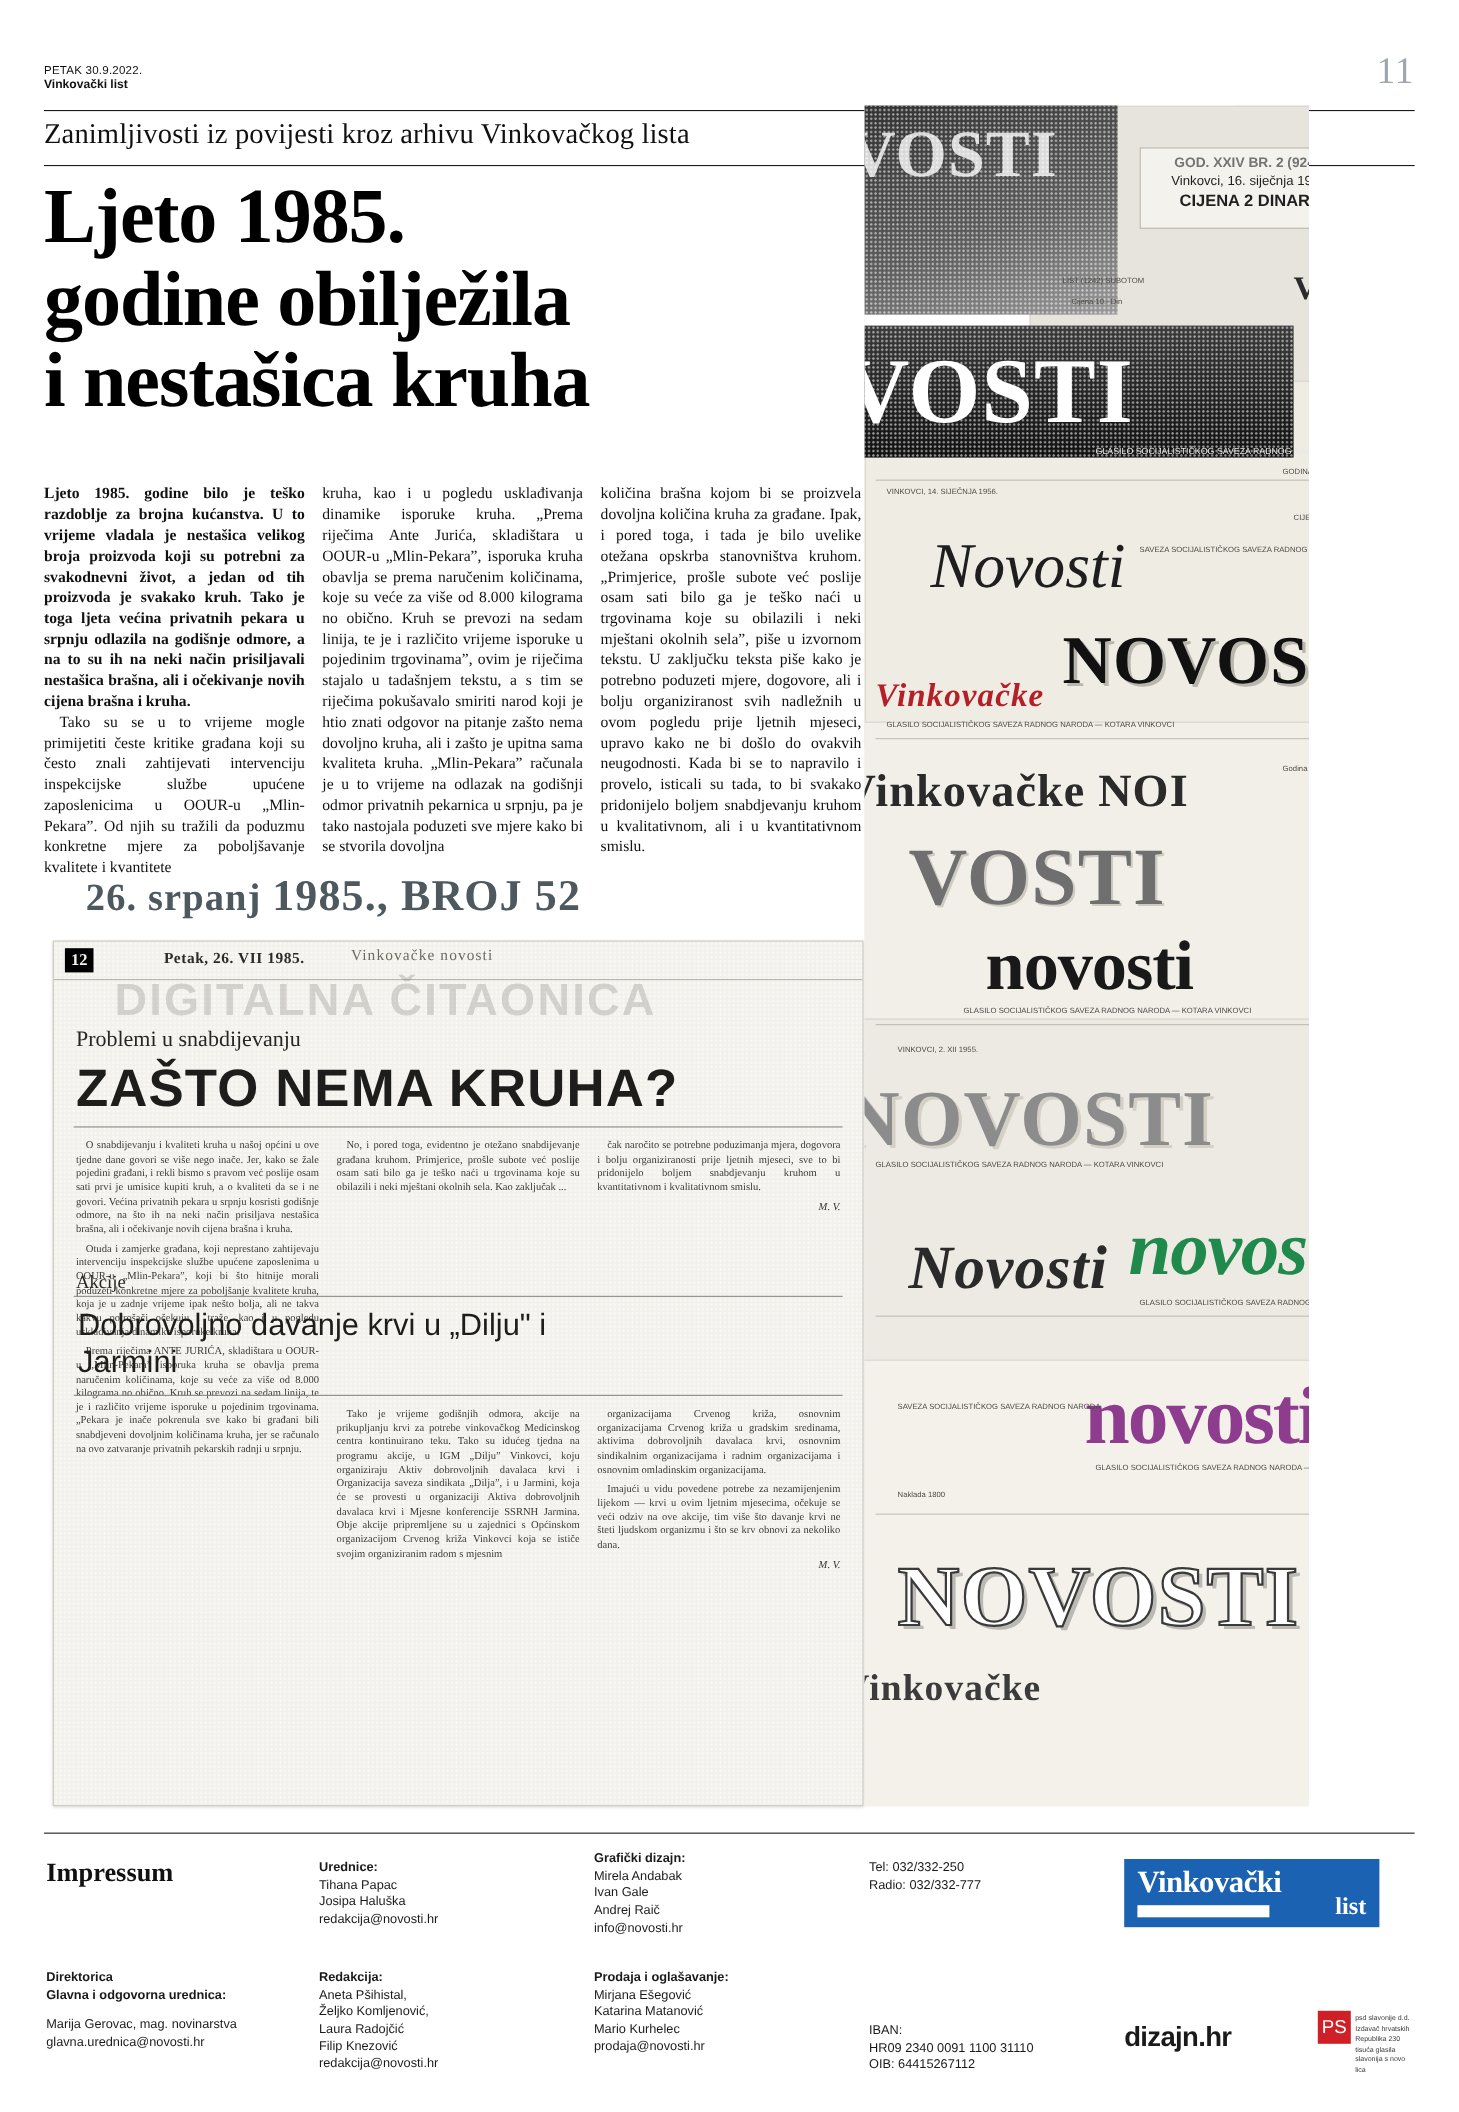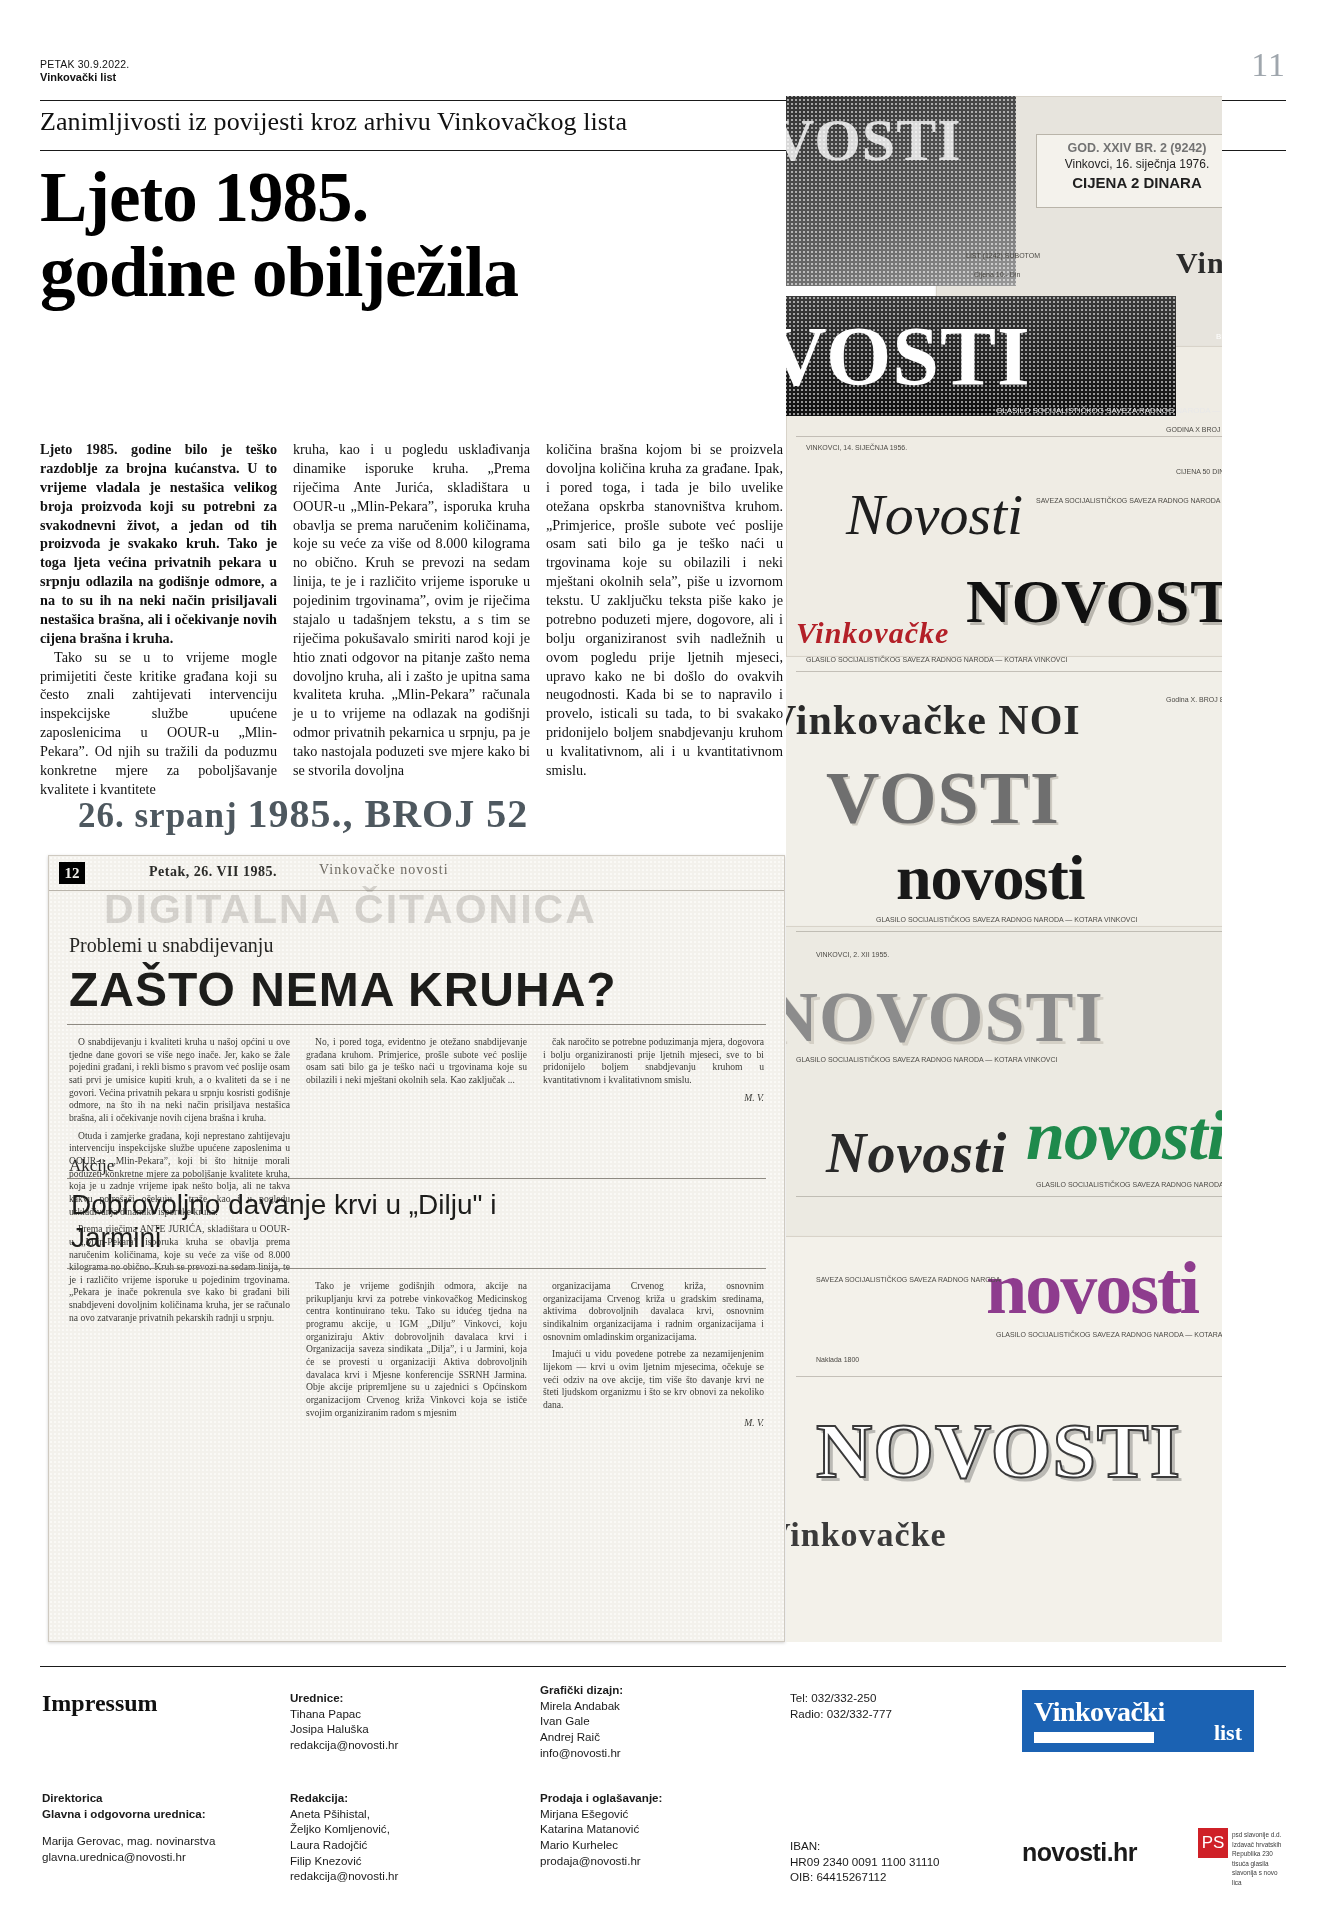--- a/index.html
+++ b/index.html
@@ -247,21 +247,21 @@
     font-weight: normal;
     line-height: 1.18;
     color: #1d1d1b;
   }
 
   
   .collage {
     position: absolute;
     left: 786px;
     top: 96px;
-    width: 436px;
+    width: 404px;
     height: 1546px;
     overflow: hidden;
     background: #e9e7e1;
   }
   .collage .layer { position: absolute; }
   .masthead-word {
     font-family: "Liberation Serif", serif;
     font-weight: bold;
     letter-spacing: 1px;
     white-space: nowrap;
@@ -401,20 +401,21 @@
     </div>
     <div class="page-number">11</div>
   </div>
   <div class="header-rule"></div>
   <div class="section-title">Zanimljivosti iz povijesti kroz arhivu Vinkovačkog lista</div>
   <div class="section-rule"></div>
 
   <div class="headline">
     <span>Ljeto 1985.</span>
     <span>godine obilježila</span>
+    <span>i nestašica kruha</span>
   </div>
 
   <div class="article">
     <div class="col">
       <p class="bold">Ljeto 1985. godine bilo je teško razdoblje za brojna kućanstva. U to vrijeme vladala je nestašica velikog broja proizvoda koji su potrebni za svakodnevni život, a jedan od tih proizvoda je svakako kruh. Tako je toga ljeta većina privatnih pekara u srpnju odlazila na godišnje odmore, a na to su ih na neki način prisiljavali nestašica brašna, ali i očekivanje novih cijena brašna i kruha.</p>
       <p>Tako su se u to vrijeme mogle primijetiti česte kritike građana koji su često znali zahtijevati intervenciju inspekcijske službe upućene zaposlenicima u OOUR-u „Mlin-Pekara”. Od njih su tražili da poduzmu konkretne mjere za poboljšavanje kvalitete i kvantitete</p>
     </div>
     <div class="col">
       <p class="first">kruha, kao i u pogledu usklađivanja dinamike isporuke kruha. „Prema riječima Ante Jurića, skladištara u OOUR-u „Mlin-Pekara”, isporuka kruha obavlja se prema naručenim količinama, koje su veće za više od 8.000 kilograma no obično. Kruh se prevozi na sedam linija, te je i različito vrijeme isporuke u pojedinim trgovinama”, ovim je riječima stajalo u tadašnjem tekstu, a s tim se riječima pokušavalo smiriti narod koji je htio znati odgovor na pitanje zašto nema dovoljno kruha, ali i zašto je upitna sama kvaliteta kruha. „Mlin-Pekara” računala je u to vrijeme na odlazak na godišnji odmor privatnih pekarnica u srpnju, pa je tako nastojala poduzeti sve mjere kako bi se stvorila dovoljna</p>
     </div>
@@ -601,20 +602,20 @@
     <div>HR09 2340 0091 1100 31110</div>
     <div>OIB: 64415267112</div>
   </div>
 
   <div class="footer-logo-box">
     <div class="vk">Vinkovački</div>
     <div class="bar"></div>
     <div class="list">list</div>
   </div>
 
-  <div class="novosti-hr">novosti.hr</div>
+  <div class="novosti-hr">dizajn.hr</div>
 
   <div class="psd-logo">
     <div class="psd-sq">PS</div>
     <div class="psd-txt">psd slavonije d.d. Izdavač hrvatskih Republika 230 tisuća glasila slavonija s novo lica</div>
   </div>
 
 </div>
 
 </body></html>

